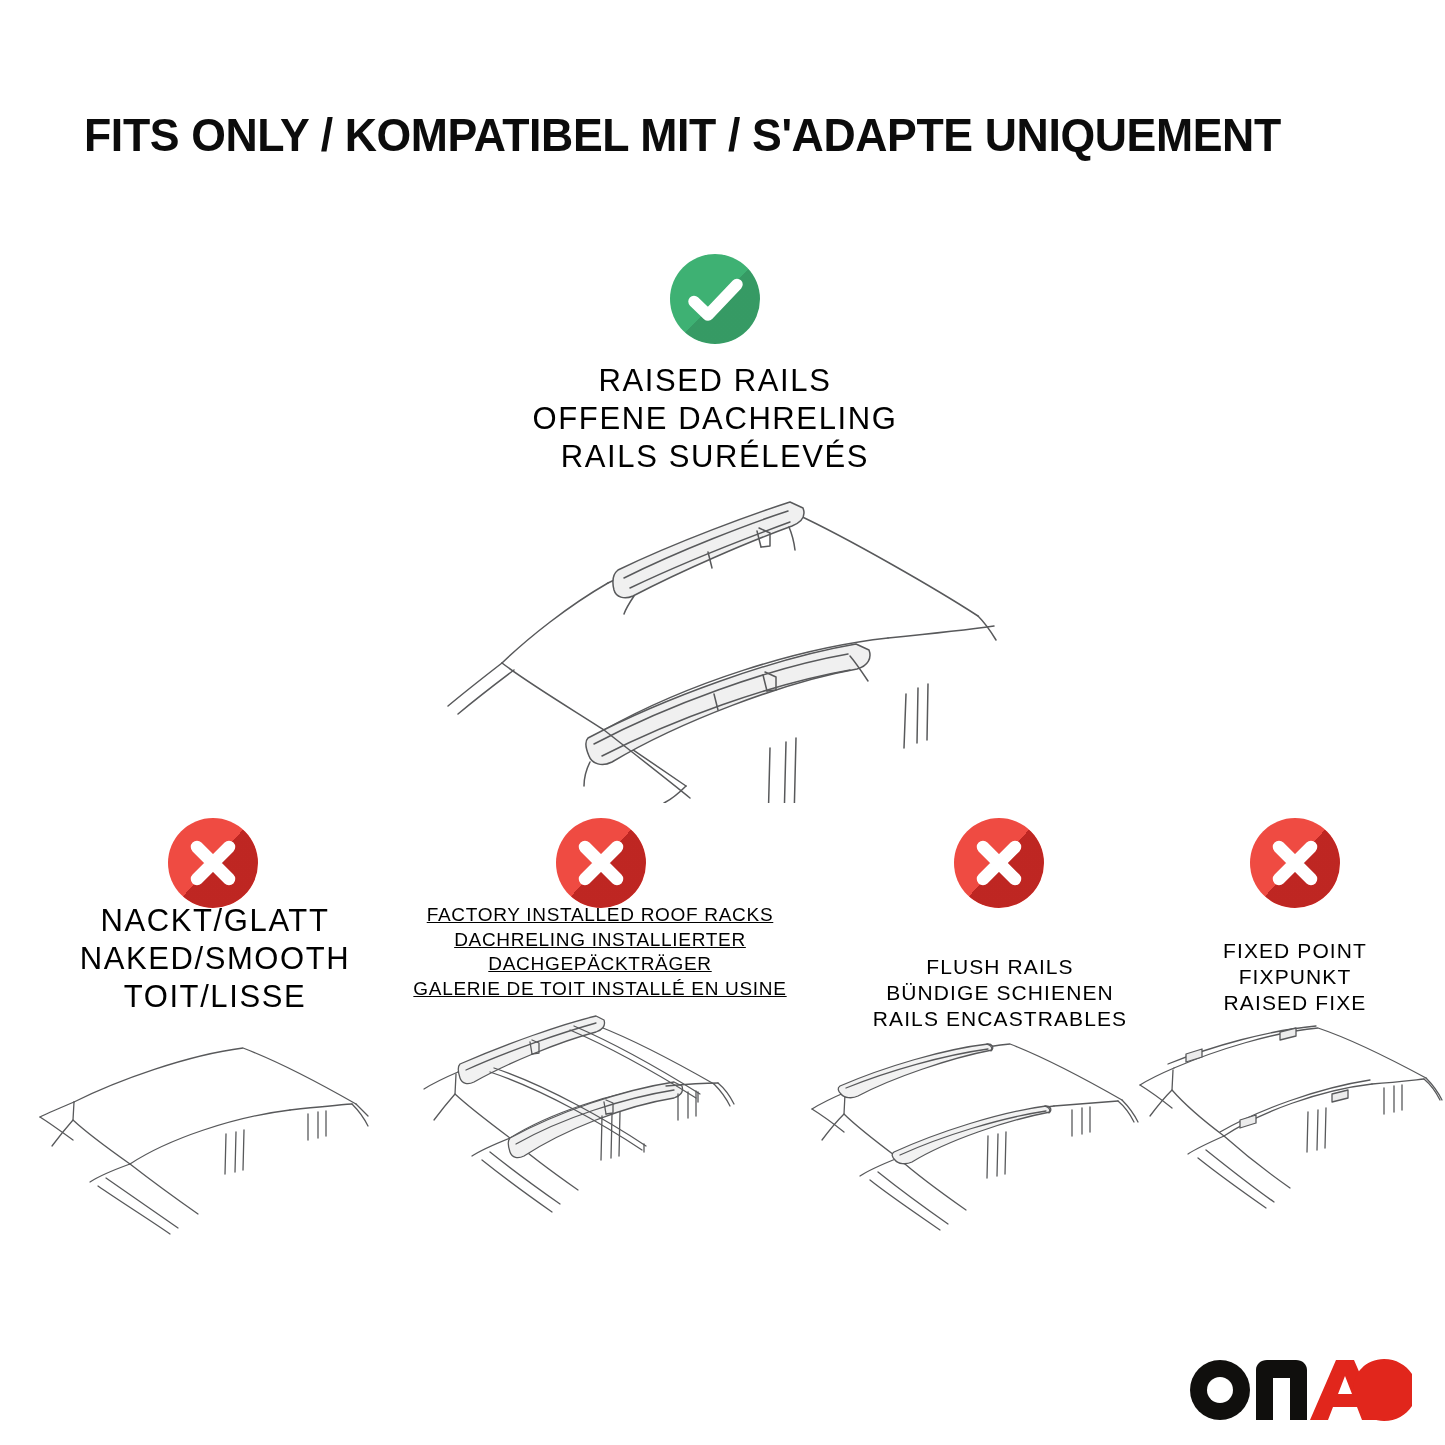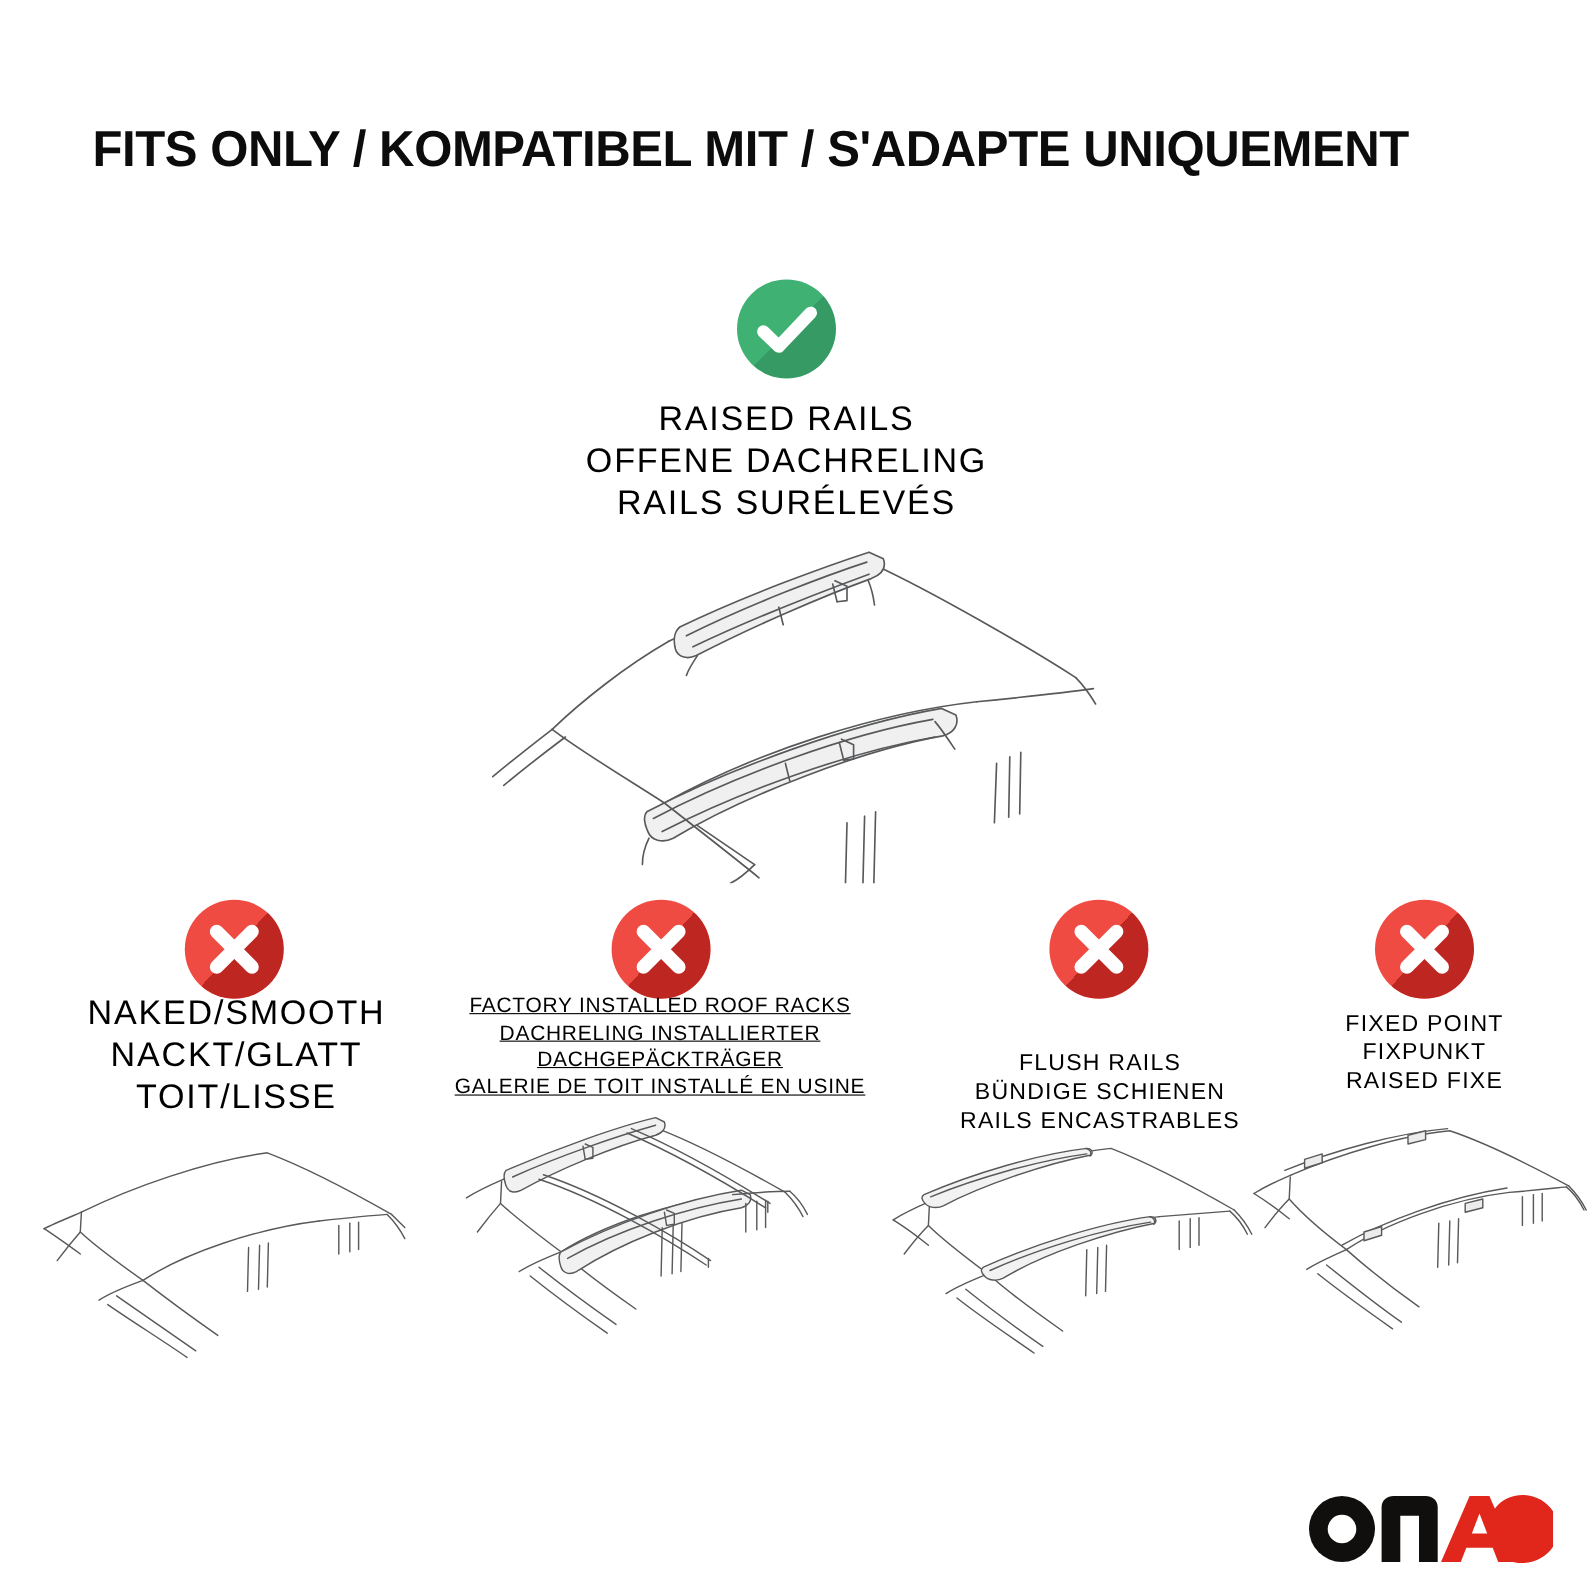--- a/index.html
+++ b/index.html
@@ -166,22 +166,22 @@
 
   <div class="badge" style="left:168px; top:818px; width:90px; height:90px; background:#ef4b42;">
     <div class="shade" style="background:
         linear-gradient(132deg, rgba(0,0,0,0) 50%, rgba(150,8,8,0.55) 50%);"></div>
     <svg viewBox="0 0 90 90" aria-hidden="true">
       <path d="M29 29 L61 61 M61 29 L29 61" fill="none" stroke="#ffffff" stroke-width="12.5" stroke-linecap="round"></path>
     </svg>
   </div>
 
   <div class="caption big" style="left:40px; top:902px; width:350px;">
+    <span class="ln">NACKT/GLATT</span>
     <span class="ln">NAKED/SMOOTH</span>
-    <span class="ln">NACKT/GLATT</span>
     <span class="ln">TOIT/LISSE</span>
   </div>
 
   <div class="roof" style="left:18px; top:1022px; width:360px; height:220px;">
     <svg viewBox="0 0 360 220" fill="none" stroke="#58595b" stroke-width="1.3" stroke-linecap="round" stroke-linejoin="round">
       <path d="M56 80 C 100 58, 170 33, 225 26 C 262 40, 310 66, 338 82"></path>
       <path d="M56 80 C 42 86, 30 91, 22 95"></path>
       <path d="M56 80 L 55 98 C 70 112, 95 130, 112 142"></path>
       <path d="M112 142 C 150 117, 215 95, 272 88"></path>
       <path d="M272 88 C 300 85, 320 83, 334 82"></path>
@@ -314,21 +314,21 @@
   </div>
 
   <div class="badge" style="left:1250px; top:818px; width:90px; height:90px; background:#ef4b42;">
     <div class="shade" style="background:
         linear-gradient(132deg, rgba(0,0,0,0) 50%, rgba(150,8,8,0.55) 50%);"></div>
     <svg viewBox="0 0 90 90" aria-hidden="true">
       <path d="M29 29 L61 61 M61 29 L29 61" fill="none" stroke="#ffffff" stroke-width="12.5" stroke-linecap="round"></path>
     </svg>
   </div>
 
-  <div class="caption small" style="left:1150px; top:918px; width:290px;">
+  <div class="caption small" style="left:1150px; top:938px; width:290px;">
     <span class="ln">FIXED POINT</span>
     <span class="ln">FIXPUNKT</span>
     <span class="ln">RAISED FIXE</span>
   </div>
 
   <div class="roof" style="left:1128px; top:1020px; width:318px; height:222px;">
     <svg viewBox="0 0 318 222" fill="none" stroke="#58595b" stroke-width="1.3" stroke-linecap="round" stroke-linejoin="round">
       <path d="M46 48 C 88 30, 146 12, 190 8 C 226 20, 272 44, 298 58"></path>
       <path d="M46 48 C 32 54, 20 60, 12 65"></path>
       <path d="M45 50 L 44 70 C 58 86, 80 104, 96 116"></path>

